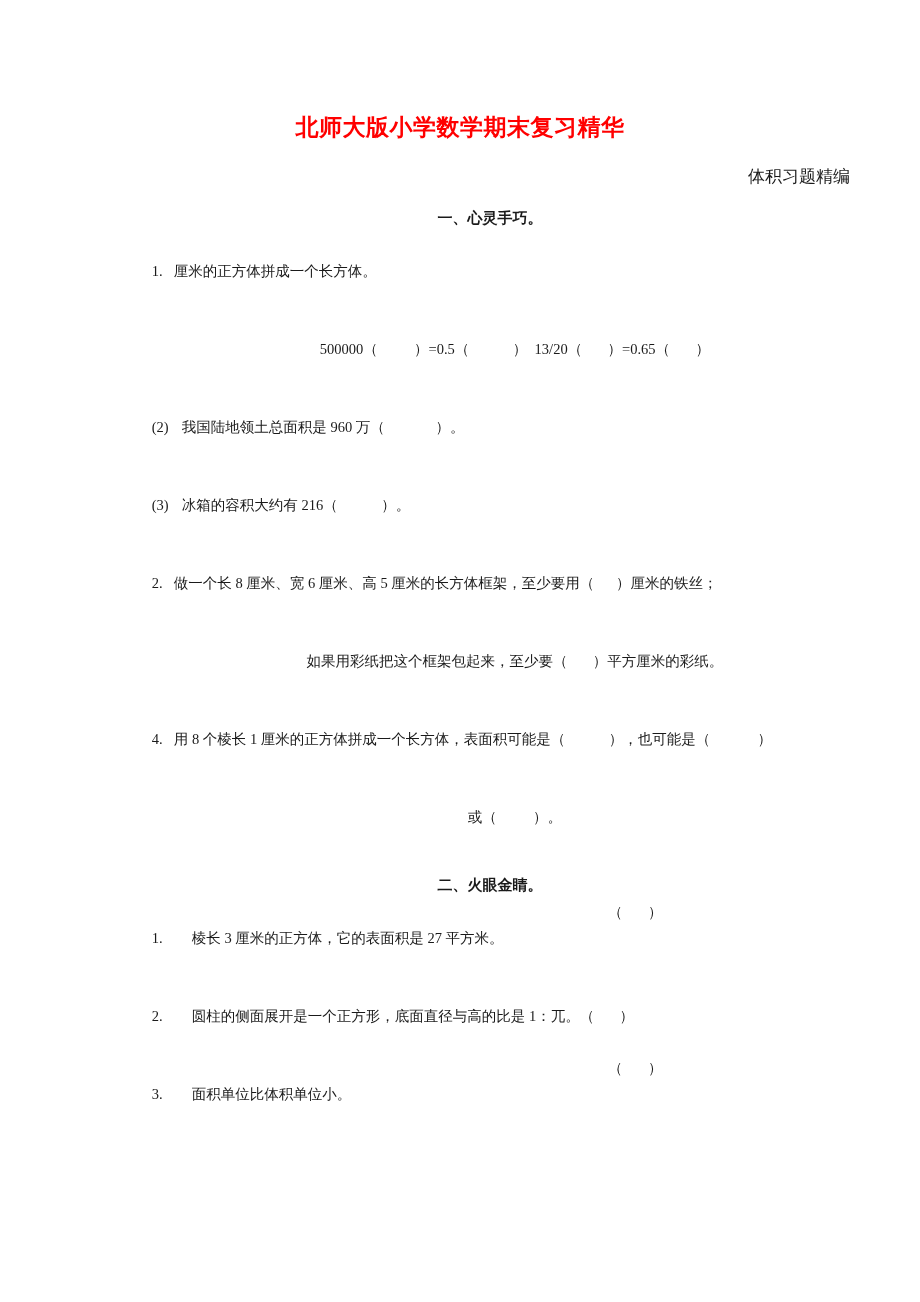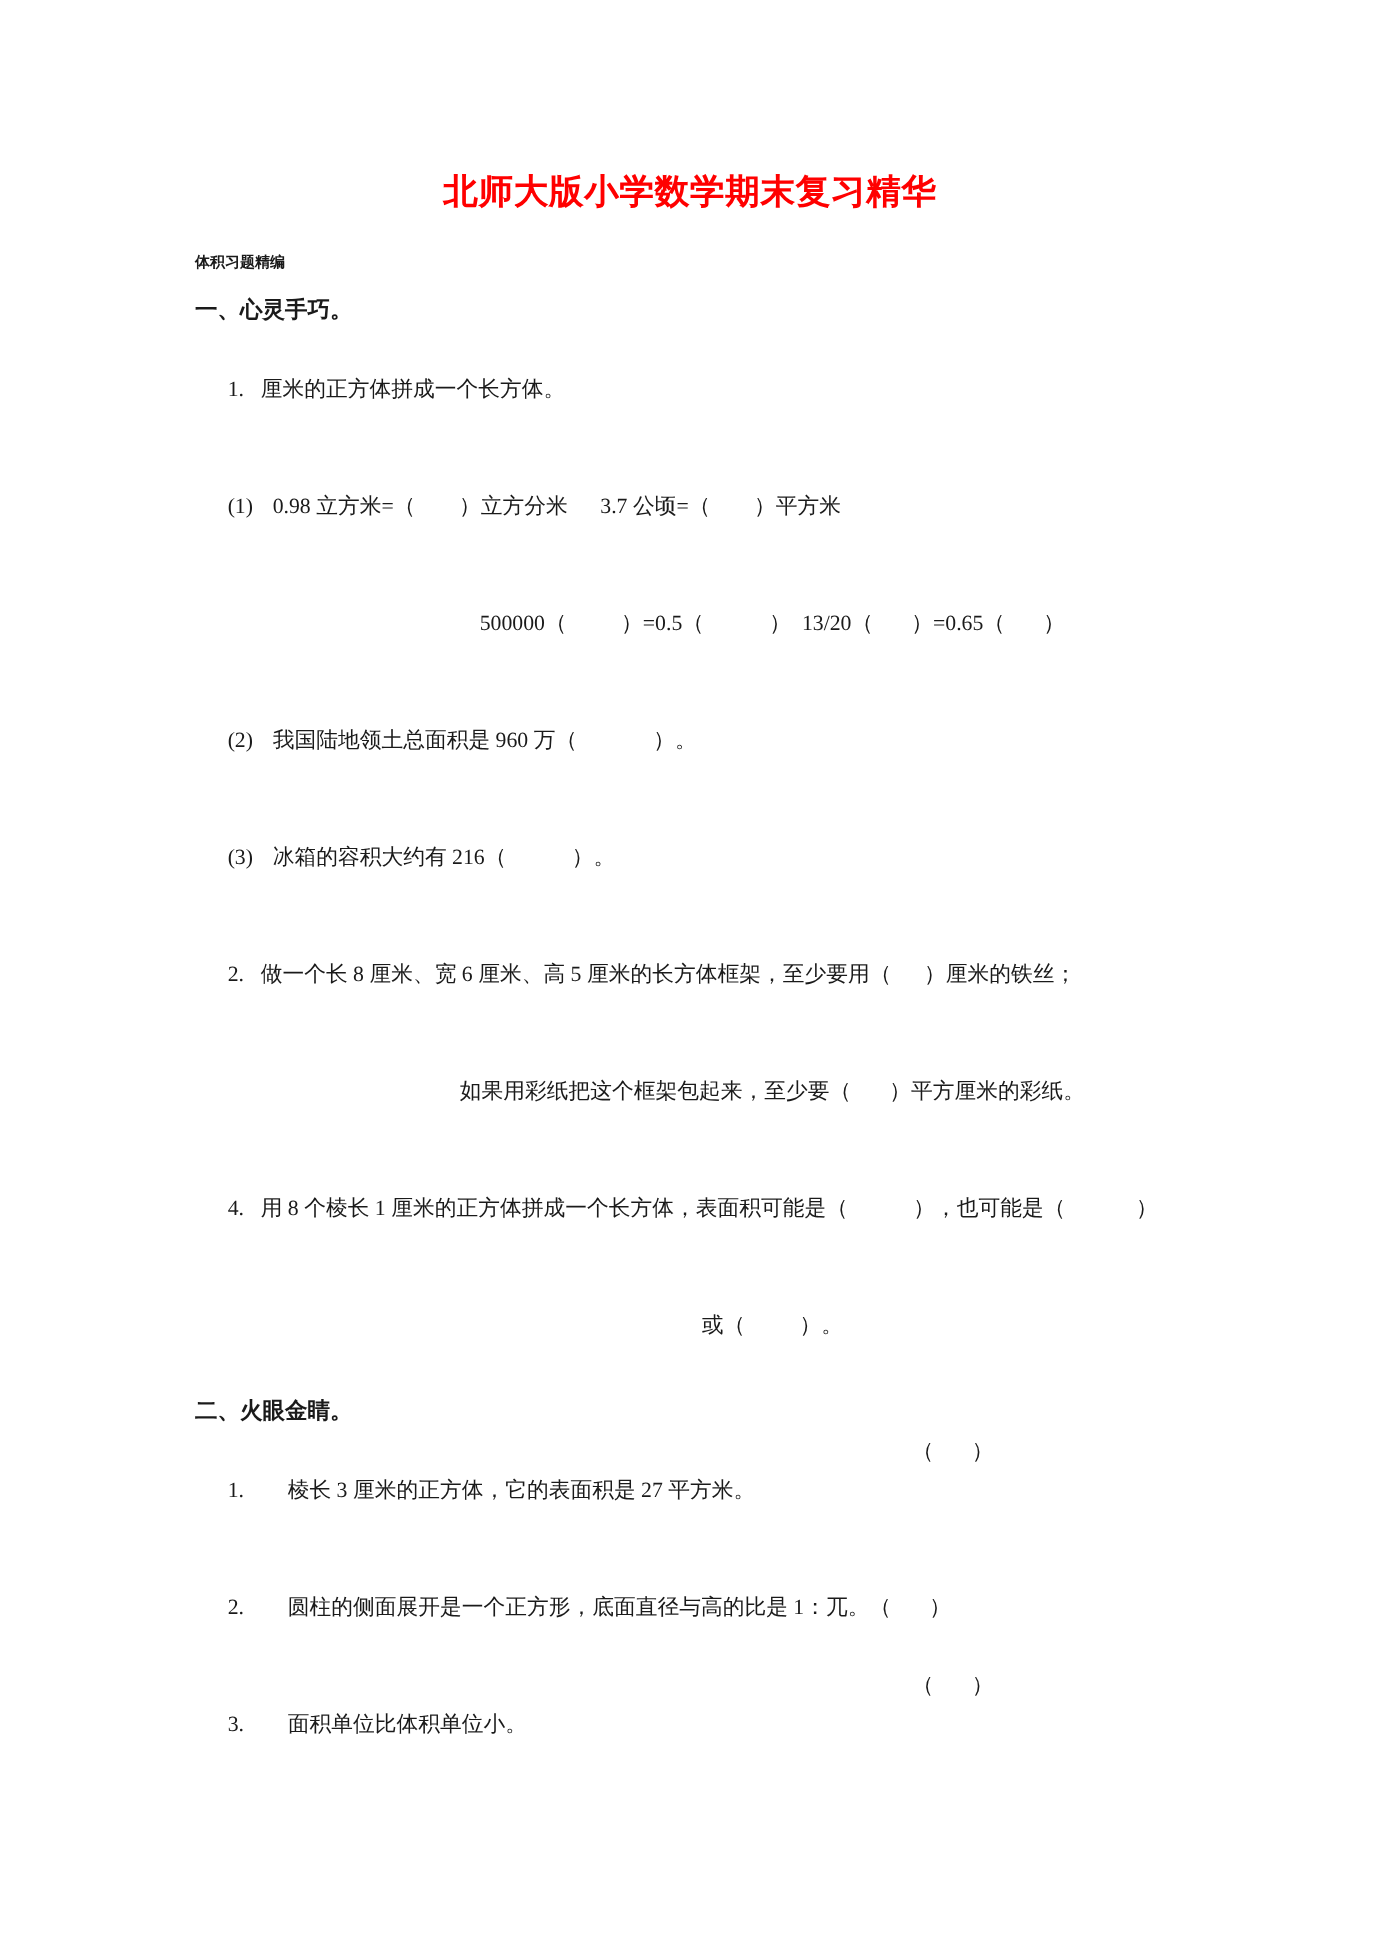--- a/index.html
+++ b/index.html
@@ -28,31 +28,33 @@
     letter-spacing: 0.5px;
     font-family: "DejaVu Sans", "Liberation Sans", sans-serif;
   }
   .body-area {
     position: absolute;
     left: 130px;
     top: 163px;
     width: 720px;
   }
   .subtitle {
-    font-weight: bold;
-    font-size: 10px;
+    font-weight: normal;
+    font-size: 17px;
     line-height: 26px;
     font-family: "DejaVu Sans", "Liberation Sans", sans-serif;
+    text-align: right;
   }
   .sec-head {
     font-weight: bold;
     font-size: 15px;
     line-height: 27px;
-    margin-top: 5px;
+    margin-top: 16px;
     font-family: Liberation Serif, serif;
+    text-align: center;
   }
   .line {
     font-size: 14.5px;
     line-height: 26px;
     white-space: pre;
     position: relative;
   }
   
   .ind-0  { padding-left: 0; }
   .ind-2  { padding-left: 28px; text-align: center; }
@@ -85,23 +87,20 @@
   <div class="body-area">
 
     <div class="subtitle">体积习题精编</div>
 
     <div class="sec-head">一、心灵手巧。</div>
 
     <div class="line ind-0">
       <span class="num">1.</span><span>厘米的正方体拼成一个长方体。</span>
     </div>
 
-    <div class="line ind-0">
-      <span class="num-paren">(1)</span><span>0.98 立方米=（        ）立方分米      3.7 公顷=（        ）平方米</span>
-    </div>
 
     <div class="line ind-2">
       <span>500000（          ）=0.5（            ）  13/20（       ）=0.65（       ）</span>
     </div>
 
     <div class="line ind-0">
       <span class="num-paren">(2)</span><span>我国陆地领土总面积是 960 万（              ）。</span>
     </div>
 
     <div class="line ind-0">

